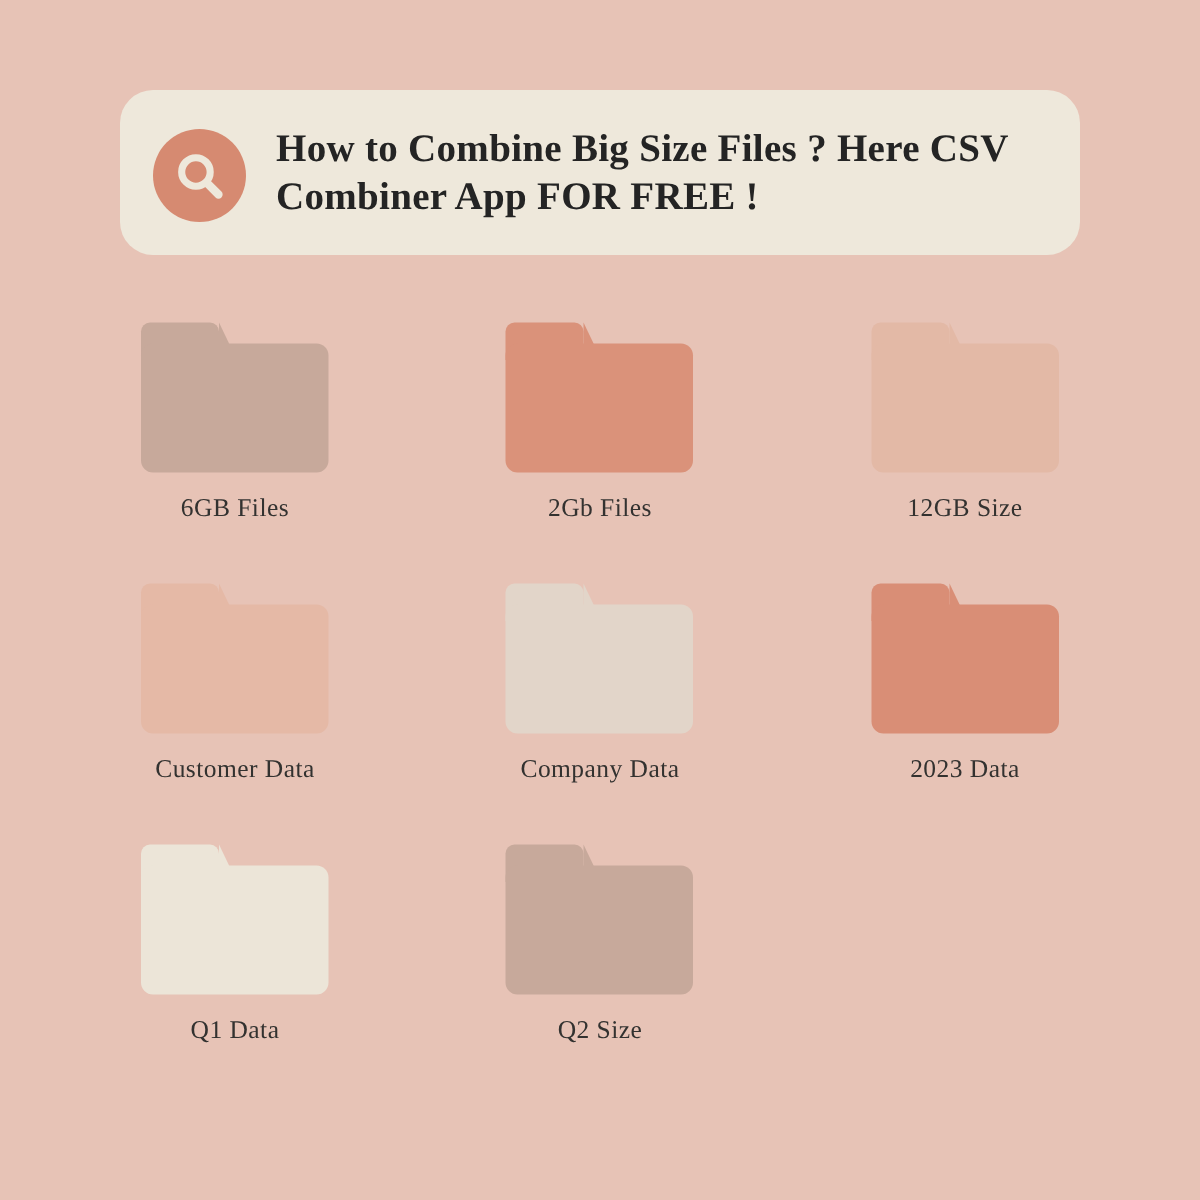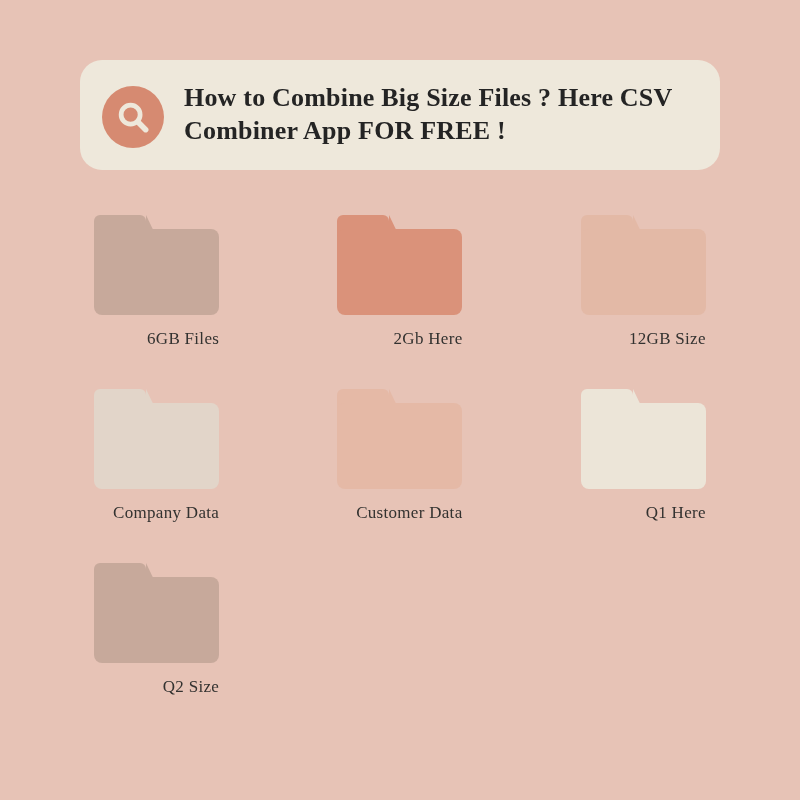--- a/index.html
+++ b/index.html
@@ -9,21 +9,21 @@
       background: #e7c3b6;
       font-family: Georgia, 'Times New Roman', serif;
       overflow: hidden;
     }
     .banner {
       margin: 60px auto 0;
       width: 640px;
       background: #eee8db;
       border-radius: 22px;
       display: flex;
-      align-items: flex-start;
+      align-items: center;
       padding: 22px 28px 22px 22px;
       gap: 20px;
       font-family: Liberation Serif, serif;
     }
     .search-icon-wrap {
       flex: 0 0 62px;
       height: 62px;
       border-radius: 50%;
       background: #d68a71;
       display: flex;
@@ -44,21 +44,21 @@
       width: 640px;
       display: grid;
       grid-template-columns: repeat(3, 1fr);
       column-gap: 90px;
       row-gap: 40px;
       justify-items: center;
     }
     .folder-item {
       display: flex;
       flex-direction: column;
-      align-items: flex-end;
+      align-items: center;
       gap: 14px;
       cursor: pointer;
     }
     .folder-icon {
       width: 125px;
       height: 100px;
       position: relative;
     }
     .folder-body {
       position: absolute;
@@ -122,49 +122,56 @@
         <div class="folder-tab"></div>
         <div class="folder-body"></div>
       </div>
     <div class="folder-label">6GB Files</div>
   </div>
   <div class="folder-item c1">
     <div class="folder-icon">
         <div class="folder-tab"></div>
         <div class="folder-body"></div>
       </div>
-    <div class="folder-label">2Gb Here</div>
+    <div class="folder-label">2Gb Files</div>
   </div>
   <div class="folder-item c2">
     <div class="folder-icon">
         <div class="folder-tab"></div>
         <div class="folder-body"></div>
       </div>
     <div class="folder-label">12GB Size</div>
   </div>
+  <div class="folder-item c4">
+    <div class="folder-icon">
+        <div class="folder-tab"></div>
+        <div class="folder-body"></div>
+      </div>
+    <div class="folder-label">Customer Data</div>
+  </div>
   <div class="folder-item c5">
     <div class="folder-icon">
         <div class="folder-tab"></div>
         <div class="folder-body"></div>
       </div>
     <div class="folder-label">Company Data</div>
   </div>
-  <div class="folder-item c4">
+  <div class="folder-item c6">
     <div class="folder-icon">
         <div class="folder-tab"></div>
         <div class="folder-body"></div>
       </div>
-    <div class="folder-label">Customer Data</div>
+    <div class="folder-label">2023 Data</div>
   </div>
   <div class="folder-item c7">
     <div class="folder-icon">
         <div class="folder-tab"></div>
         <div class="folder-body"></div>
       </div>
-    <div class="folder-label">Q1 Here</div>
+    <div class="folder-label">Q1 Data</div>
   </div>
   <div class="folder-item c8">
     <div class="folder-icon">
         <div class="folder-tab"></div>
         <div class="folder-body"></div>
       </div>
     <div class="folder-label">Q2 Size</div>
   </div>
 </div>
 

